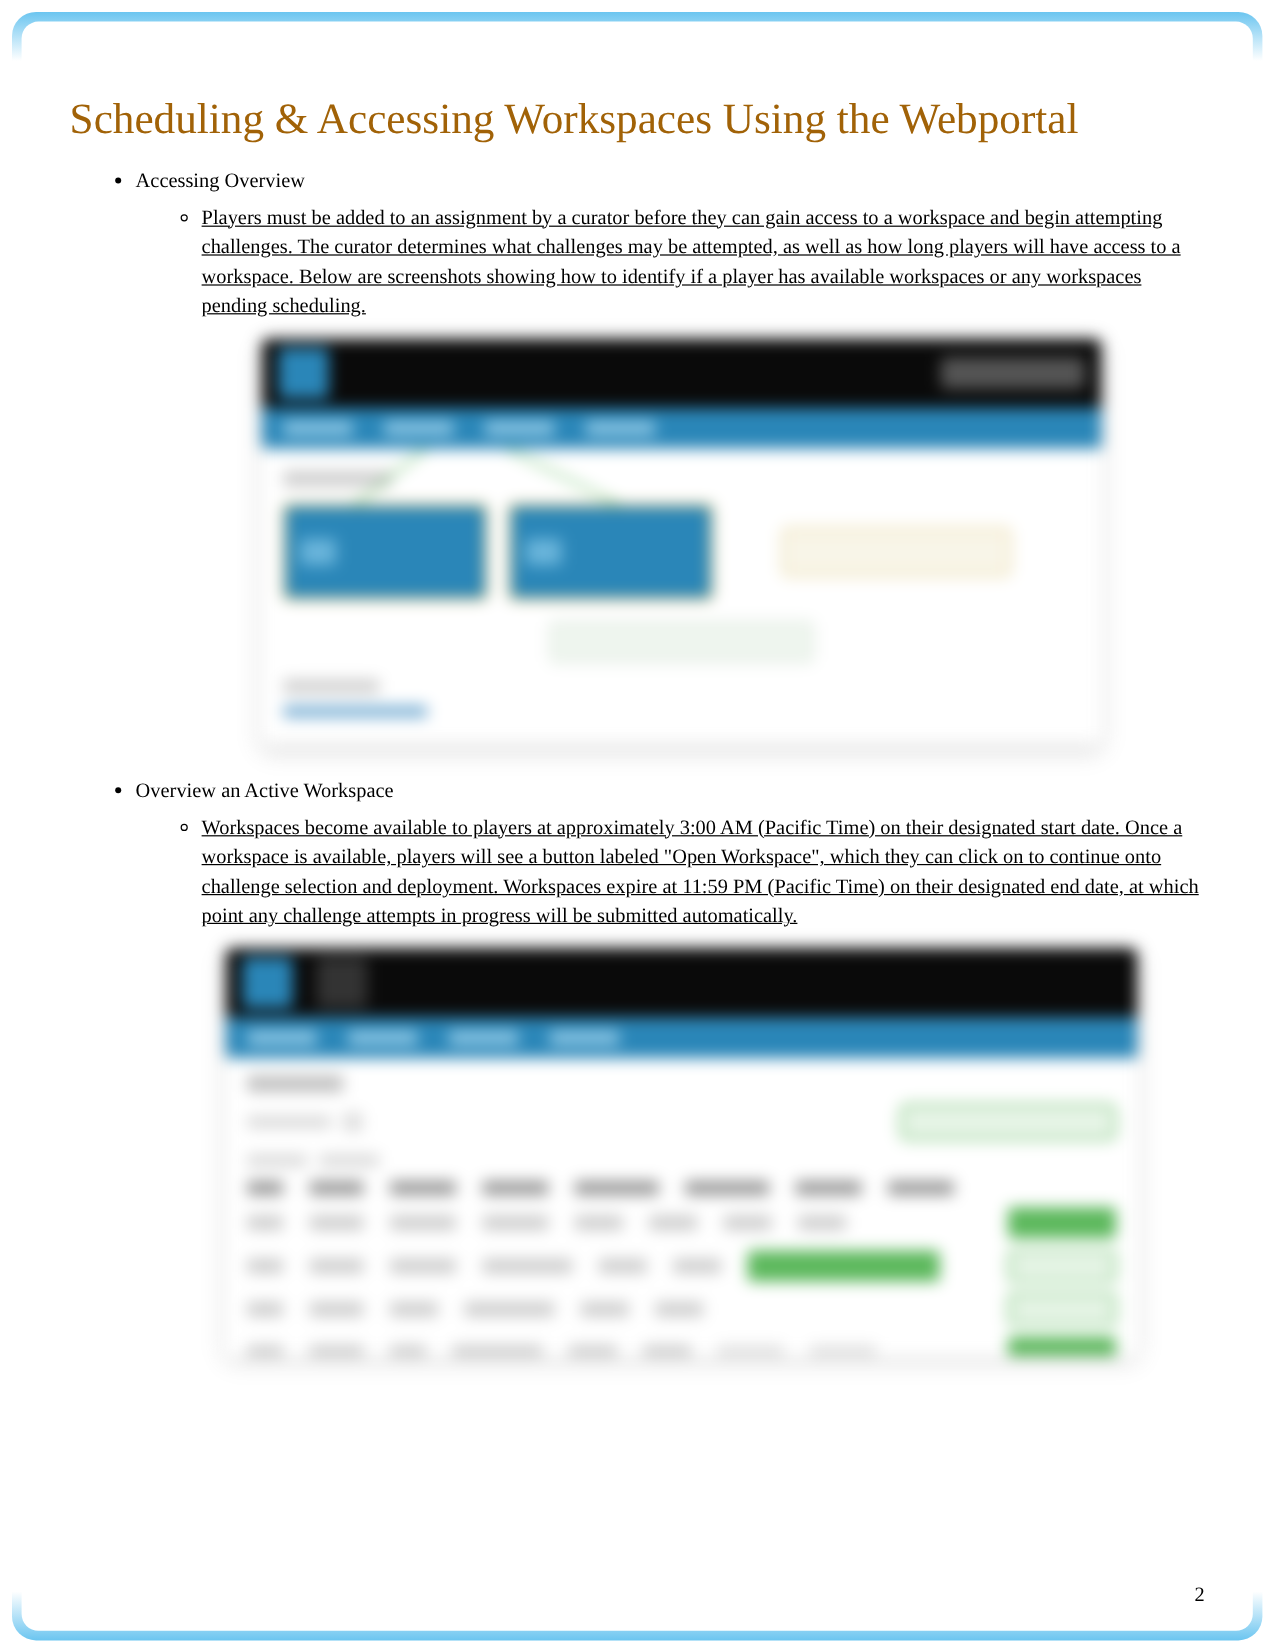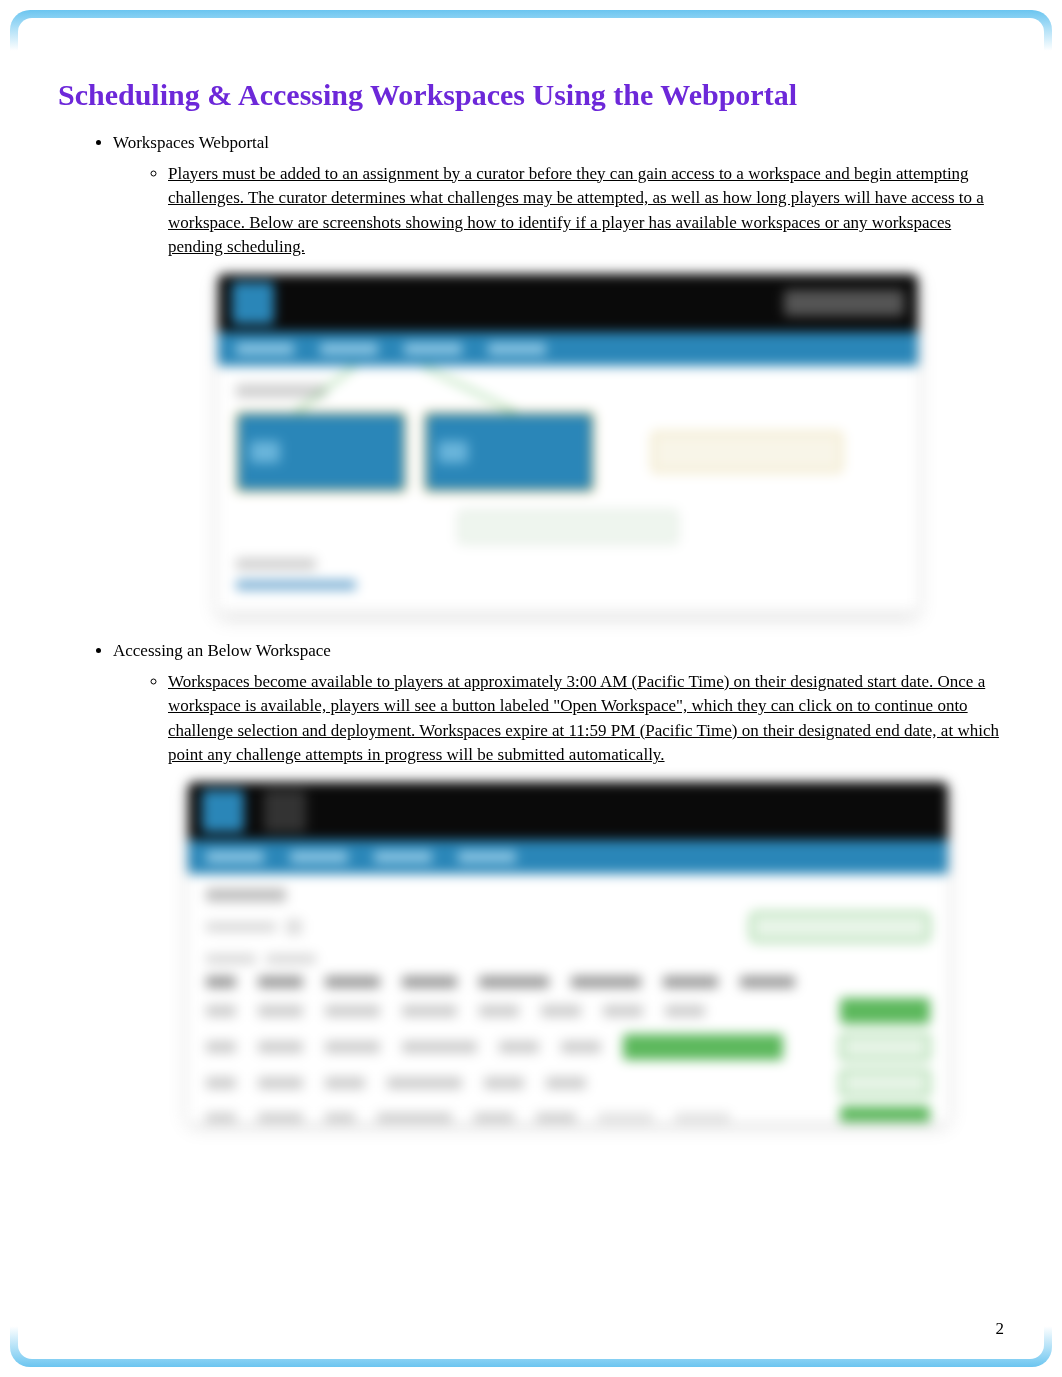--- a/index.html
+++ b/index.html
@@ -30,24 +30,24 @@
     .page-inner {
       background: #ffffff;
       border-radius: 14px;
       width: 100%;
       height: 100%;
       padding: 60px 40px 40px 40px;
       position: relative;
     }
     
     h1 {
-      font-size: 30px;
-      font-weight: bold;
+      font-size: 36px;
+      font-weight: normal;
       margin-bottom: 18px;
-      color: #6d28d9;
+      color: #a16207;
     }
     
     ul.level1 {
       list-style-type: disc;
       padding-left: 55px;
       font-size: 17px;
       line-height: 1.5;
       color: #000;
     }
     
@@ -297,21 +297,21 @@
 </head>
 <body>
 
 <div class="page-border">
   <div class="page-inner">
 
     <h1>Scheduling &amp; Accessing Workspaces Using the Webportal</h1>
 
     <ul class="level1">
       <li>
-        <span>Workspaces Webportal</span>
+        <span>Accessing Overview</span>
         <ul class="level2">
           <li>Players must be added to an assignment by a curator before they can gain access to a workspace and begin attempting challenges. The curator determines what challenges may be attempted, as well as how long players will have access to a workspace. Below are screenshots showing how to identify if a player has available workspaces or any workspaces pending scheduling.</li>
         </ul>
         
         
         <div class="screenshot screenshot-1">
           <div class="ss-header-dark">
             <div class="ss-logo"></div>
             <div style="flex:1"></div>
             <div class="ss-title-block"></div>
@@ -338,21 +338,21 @@
               <div class="ss-callout"></div>
             </div>
             <div class="ss-callout2"></div>
             <div class="ss-small-label"></div>
             <div class="ss-link-row"></div>
           </div>
         </div>
       </li>
 
       <li>
-        <span>Accessing an Below Workspace</span>
+        <span>Overview an Active Workspace</span>
         <ul class="level2">
           <li>Workspaces become available to players at approximately 3:00 AM (Pacific Time) on their designated start date. Once a workspace is available, players will see a button labeled "Open Workspace", which they can click on to continue onto challenge selection and deployment. Workspaces expire at 11:59 PM (Pacific Time) on their designated end date, at which point any challenge attempts in progress will be submitted automatically.</li>
         </ul>
         
         
         <div class="screenshot screenshot-2">
           <div class="ss-header-dark">
             <div class="ss-logo"></div>
             <div style="width:42px;height:42px;background:#333;border-radius:4px"></div>
           </div>

